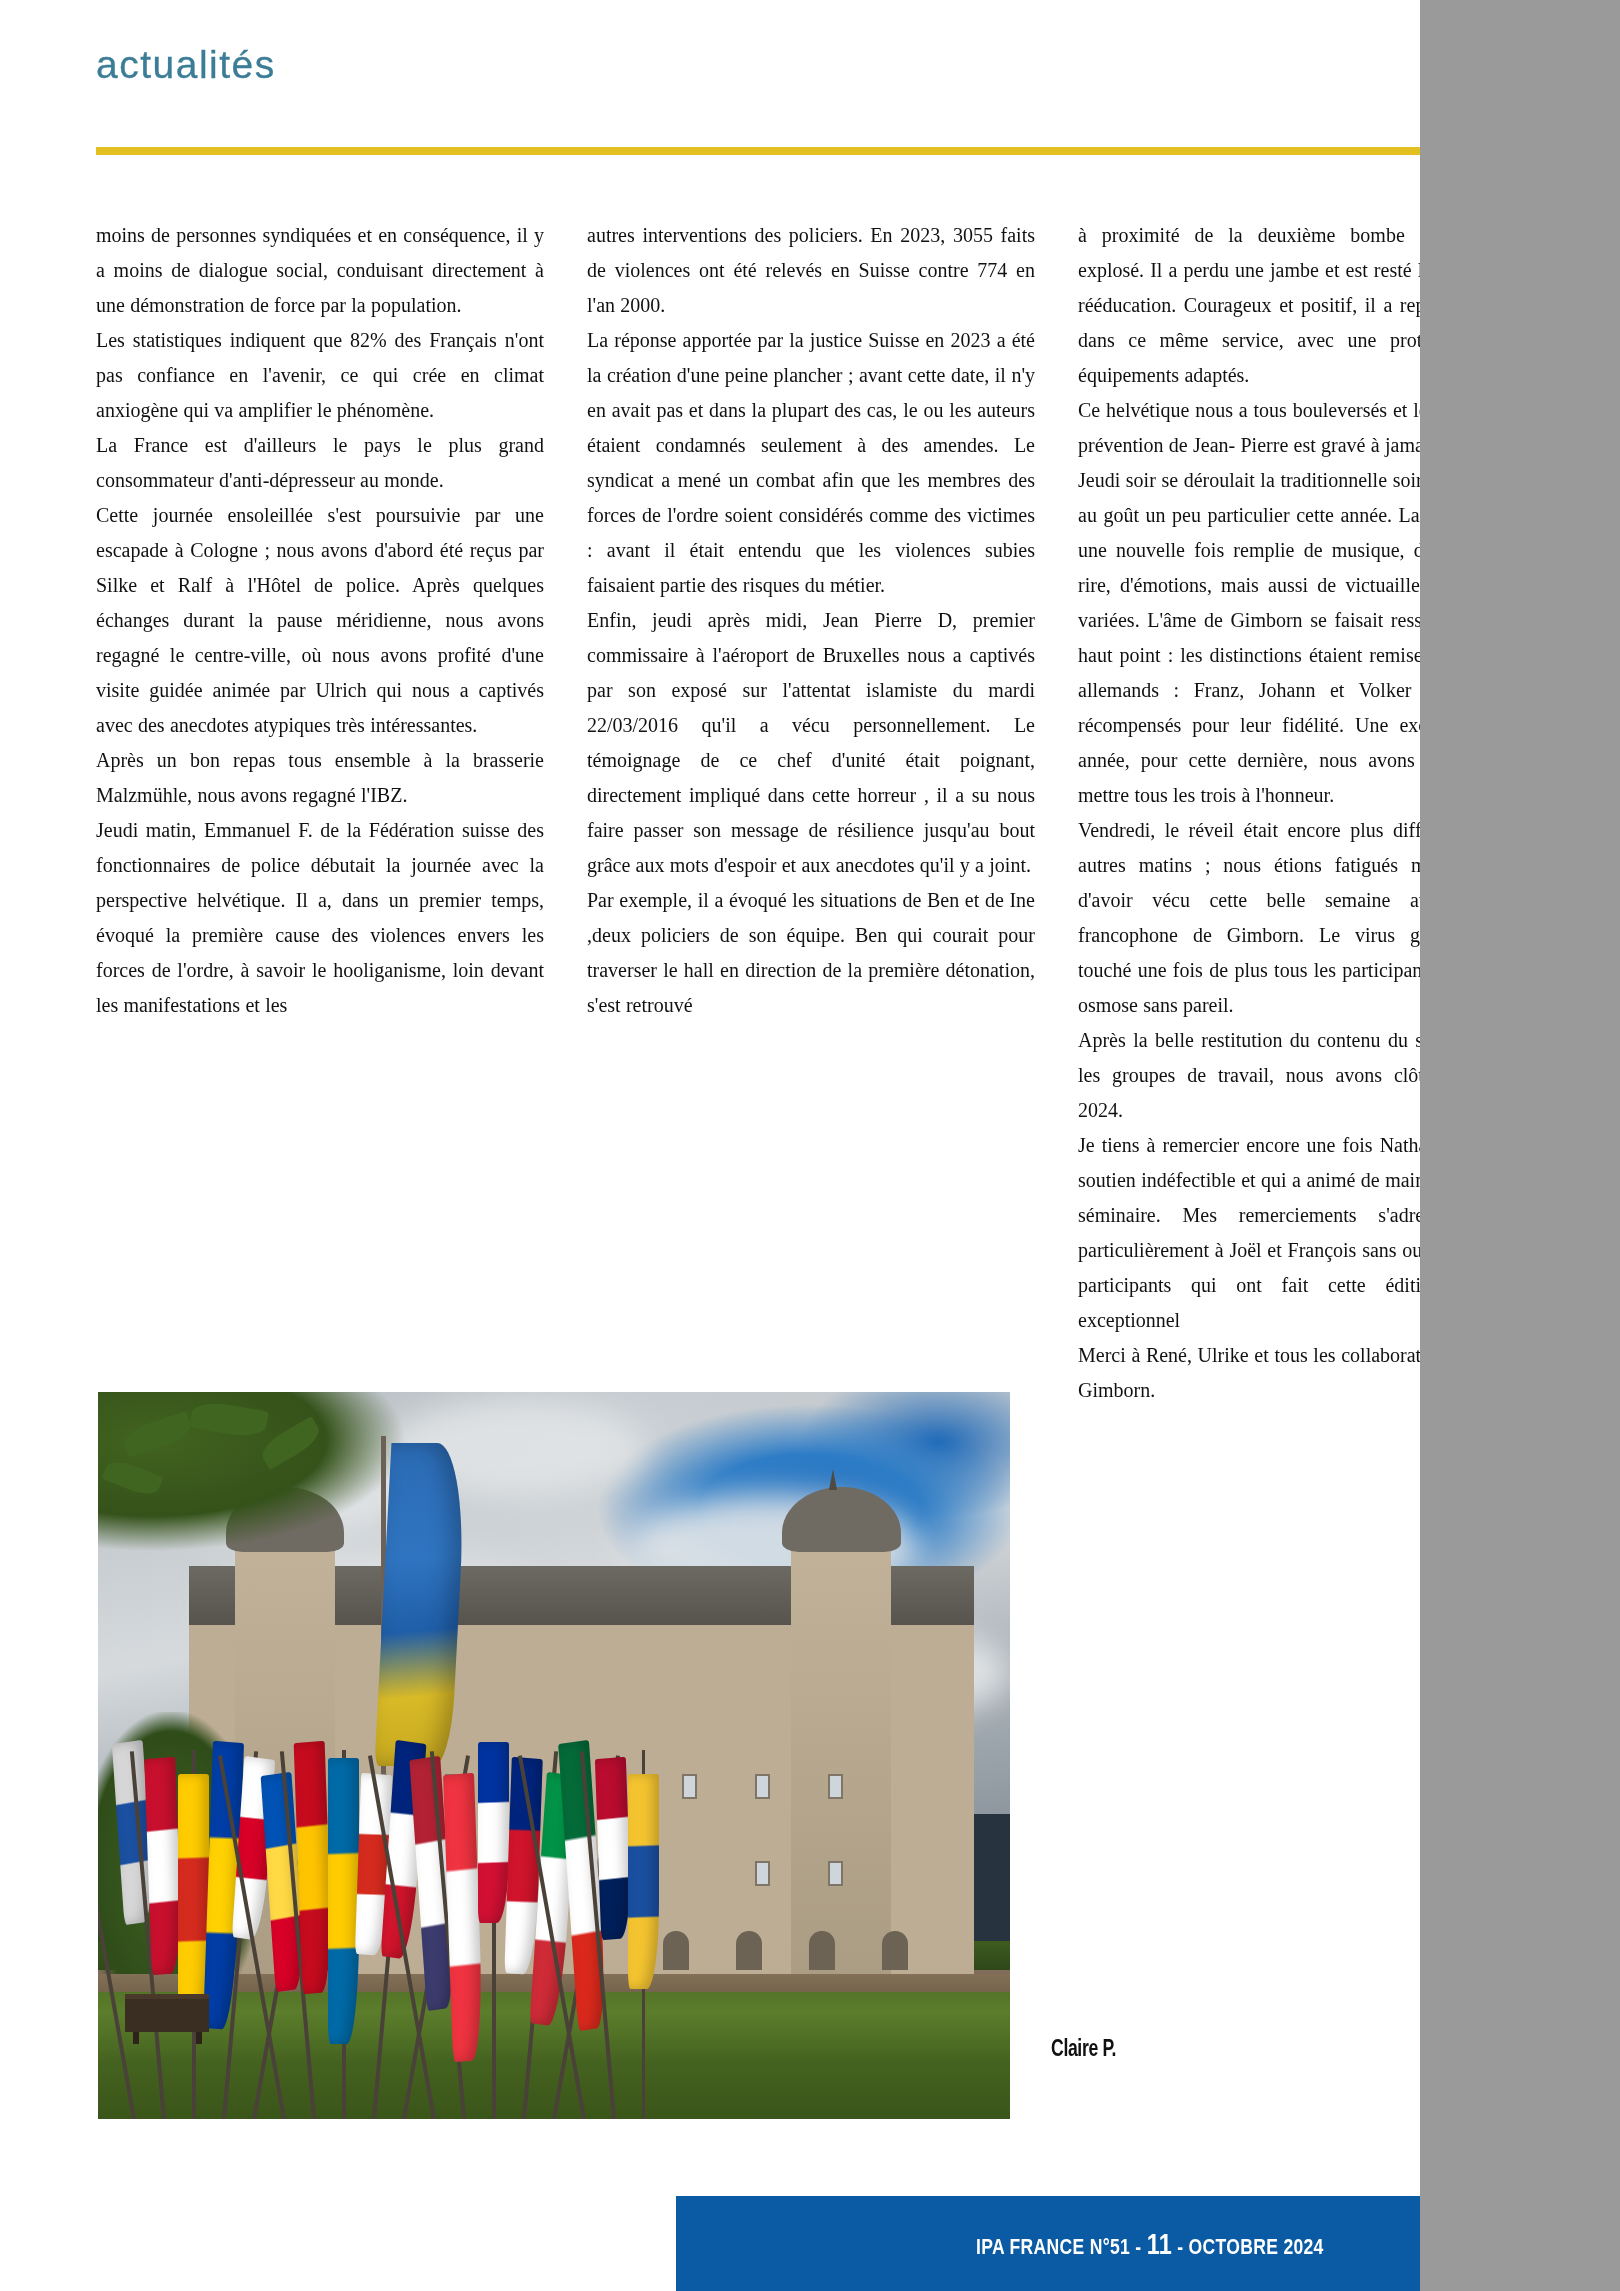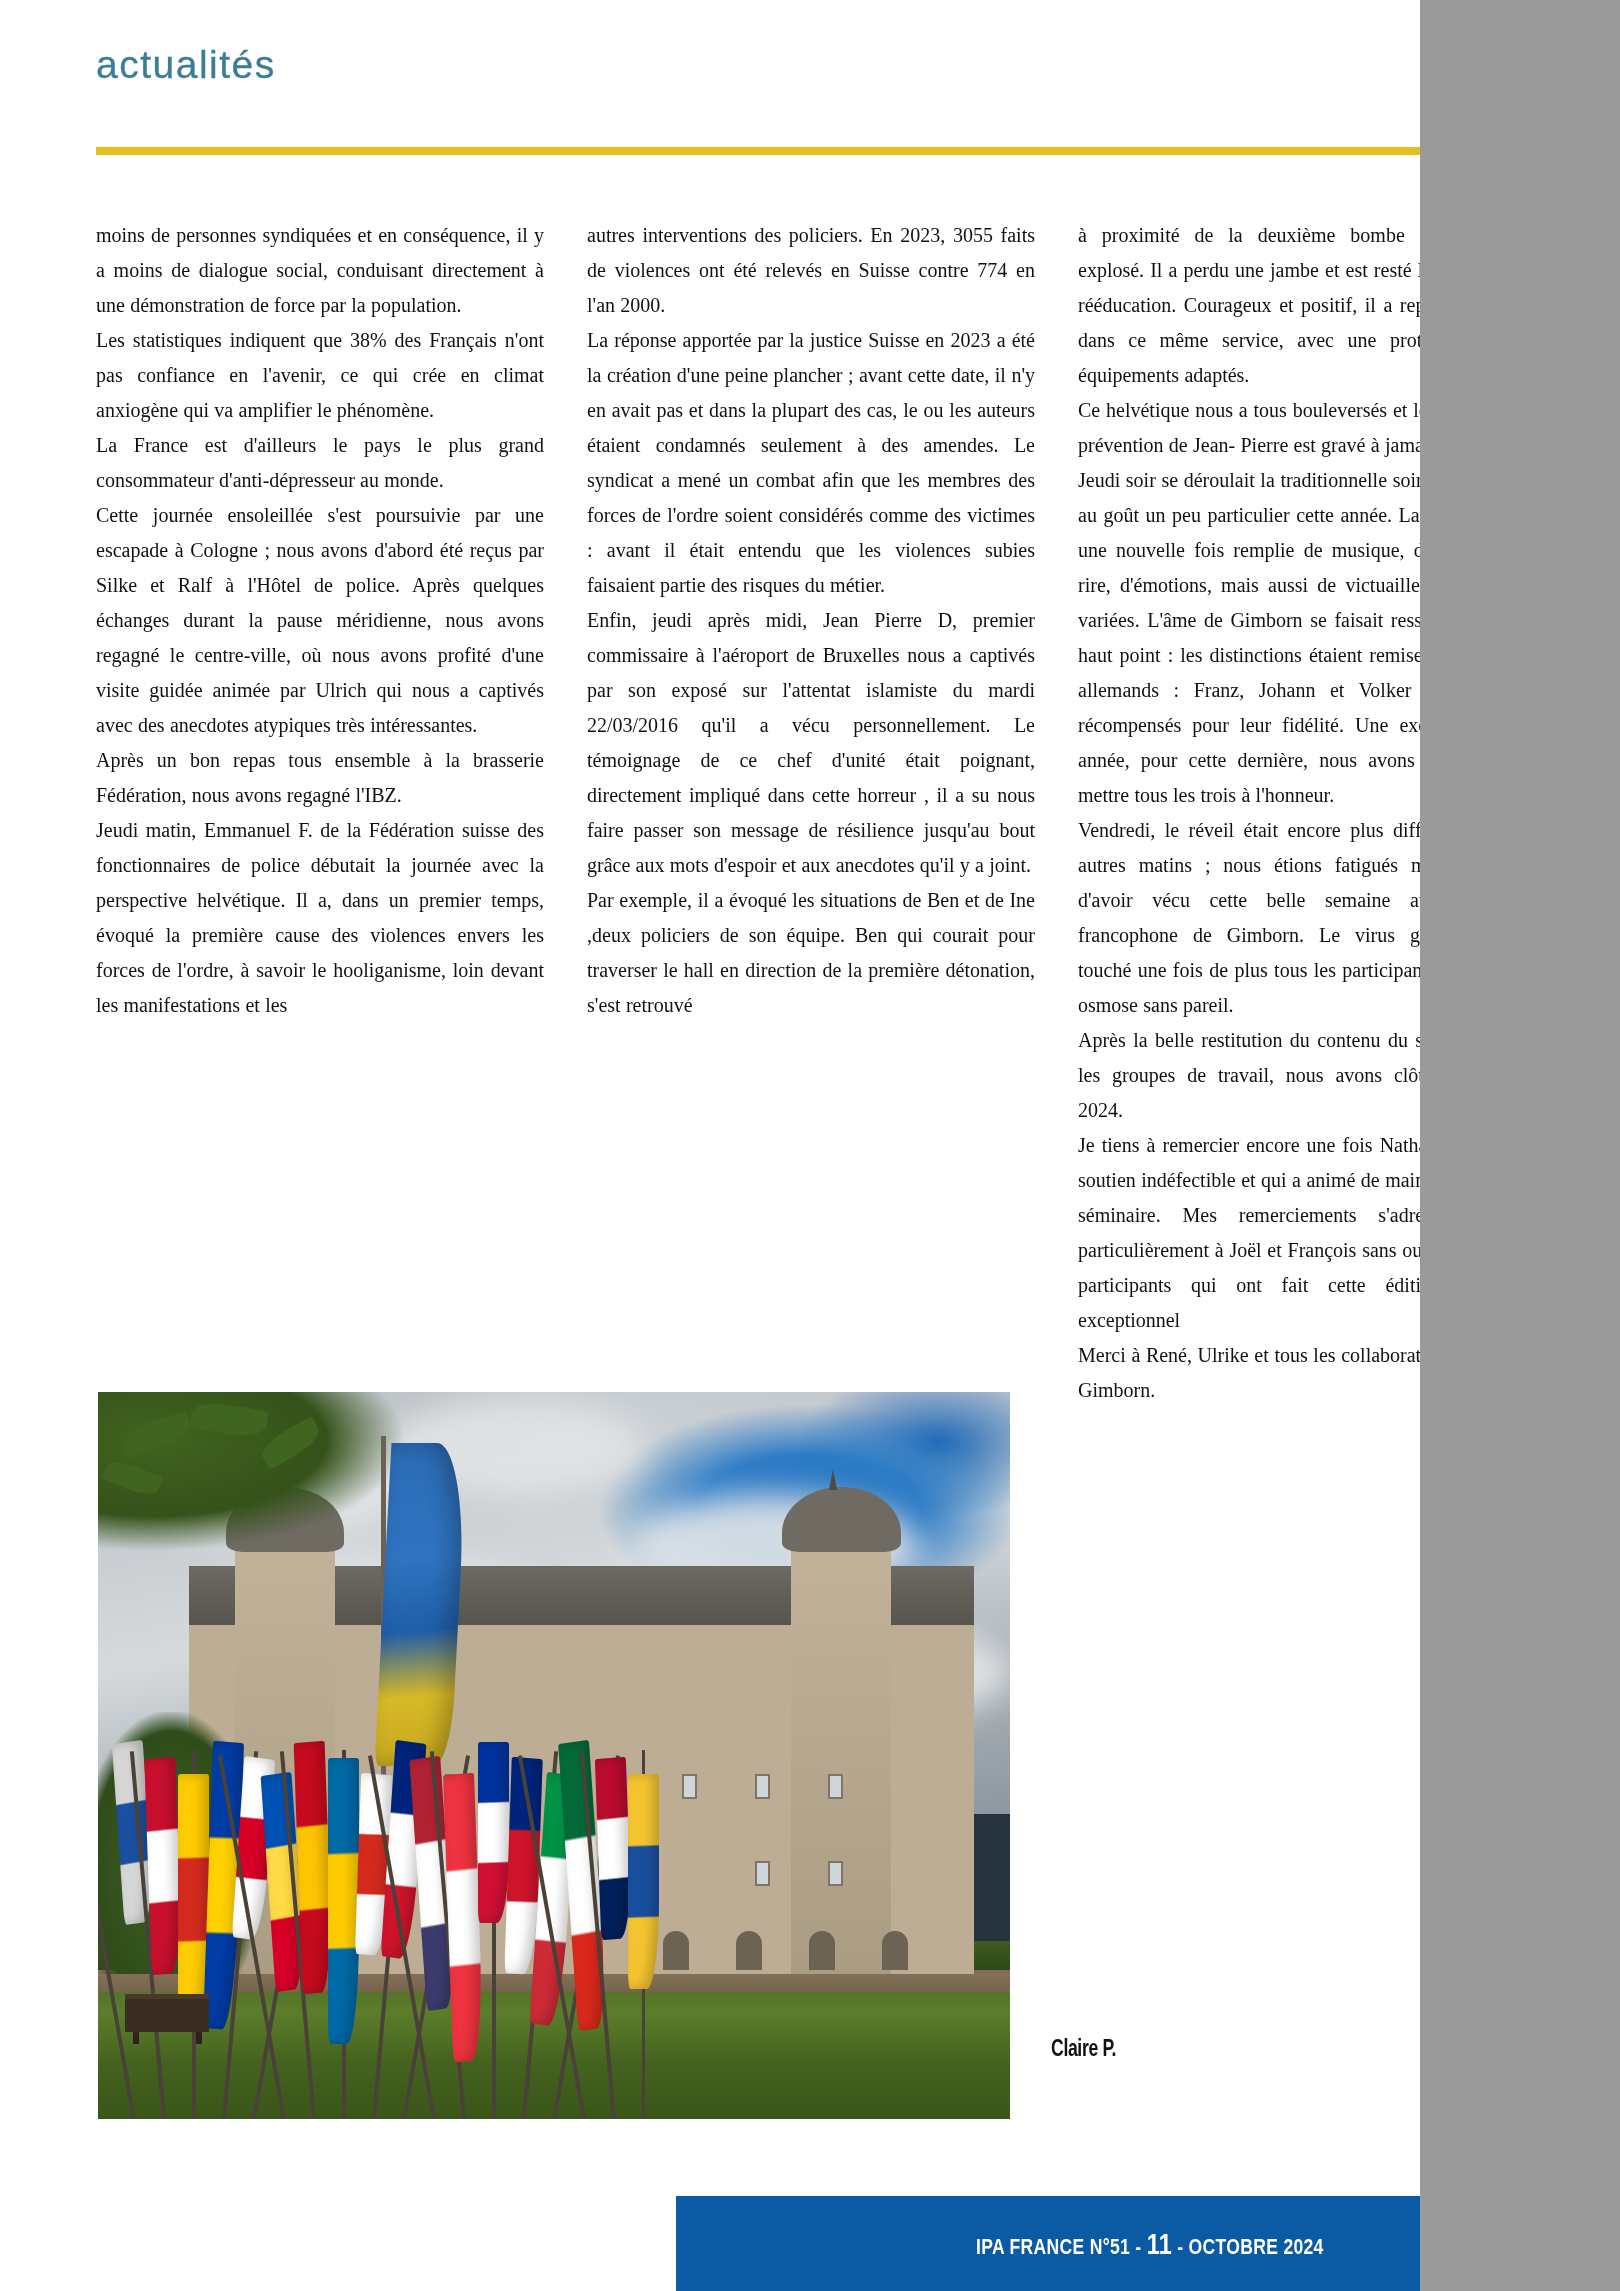--- a/index.html
+++ b/index.html
@@ -312,24 +312,24 @@
 <body>
 
 <div class="page">
 
   <div class="section-title">actualités</div>
   <div class="rule-gold"></div>
 
   <div class="cols">
     <div class="col" id="col1" style="max-height: 1166px; overflow: hidden;">
         <p>moins de personnes syndiquées et en conséquence, il y a moins de dialogue social, conduisant directement à une démonstration de force par la population.</p>
-        <p>Les statistiques indiquent que 38% des Français n'ont pas confiance en l'avenir, ce qui crée en climat anxiogène qui va amplifier le phénomène.</p>
+        <p>Les statistiques indiquent que 82% des Français n'ont pas confiance en l'avenir, ce qui crée en climat anxiogène qui va amplifier le phénomène.</p>
         <p>La France est d'ailleurs le pays le plus grand consommateur d'anti-dépresseur au monde.</p>
         <p>Cette journée ensoleillée s'est poursuivie par une escapade à Cologne ; nous avons d'abord été reçus par Silke et Ralf à l'Hôtel de police. Après quelques échanges durant la pause méridienne, nous avons regagné le centre-ville, où nous avons profité d'une visite guidée animée par Ulrich qui nous a captivés avec des anecdotes atypiques très intéressantes.</p>
-        <p>Après un bon repas tous ensemble à la brasserie Fédération, nous avons regagné l'IBZ.</p>
+        <p>Après un bon repas tous ensemble à la brasserie Malzmühle, nous avons regagné l'IBZ.</p>
         <p>Jeudi matin, Emmanuel F. de la Fédération suisse des fonctionnaires de police débutait la journée avec la perspective helvétique. Il a, dans un premier temps, évoqué la première cause des violences envers les forces de l'ordre, à savoir le hooliganisme, loin devant les manifestations et les</p>
       </div>
     <div class="col" id="col2" style="max-height: 1166px; overflow: hidden;">
         <p>autres interventions des policiers. En 2023, 3055 faits de violences ont été relevés en Suisse contre 774 en l'an 2000.</p>
         <p>La réponse apportée par la justice Suisse en 2023 a été la création d'une peine plancher ; avant cette date, il n'y en avait pas et dans la plupart des cas, le ou les auteurs étaient condamnés seulement à des amendes. Le syndicat a mené un combat afin que les membres des forces de l'ordre soient considérés comme des victimes : avant il était entendu que les violences subies faisaient partie des risques du métier.</p>
         <p>Enfin, jeudi après midi, Jean Pierre D, premier commissaire à l'aéroport de Bruxelles nous a captivés par son exposé sur l'attentat islamiste du mardi 22/03/2016 qu'il a vécu personnellement. Le témoignage de ce chef d'unité était poignant, directement impliqué dans cette horreur , il a su nous faire passer son message de résilience jusqu'au bout grâce aux mots d'espoir et aux anecdotes qu'il y a joint.</p>
         <p>Par exemple, il a évoqué les situations de Ben et de Ine ,deux policiers de son équipe. Ben qui courait pour traverser le hall en direction de la première détonation, s'est retrouvé</p>
       </div>
     <div class="col" id="col3">
         <p>à proximité de la deuxième bombe lorsqu'elle a explosé. Il a perdu une jambe et est resté longtemps en rééducation. Courageux et positif, il a repris le travail dans ce même service, avec une prothèse et des équipements adaptés.</p>

